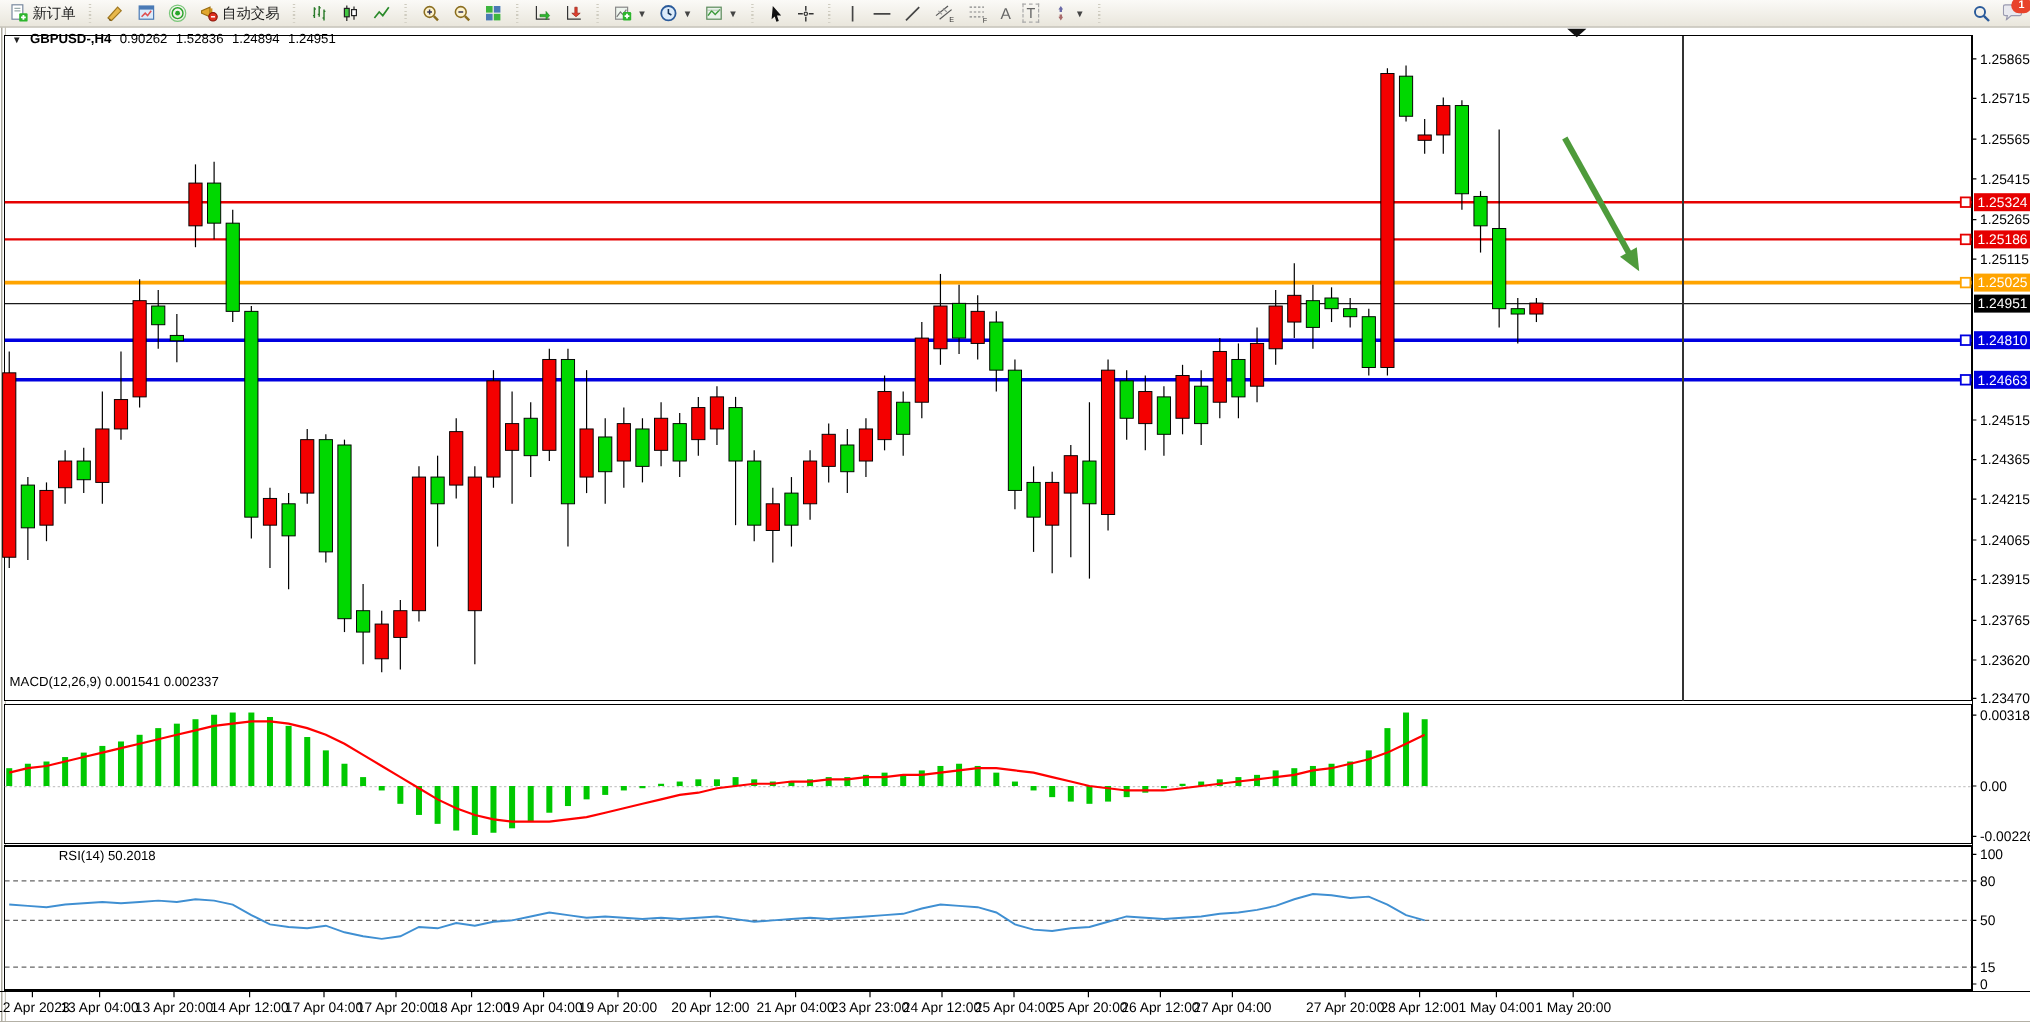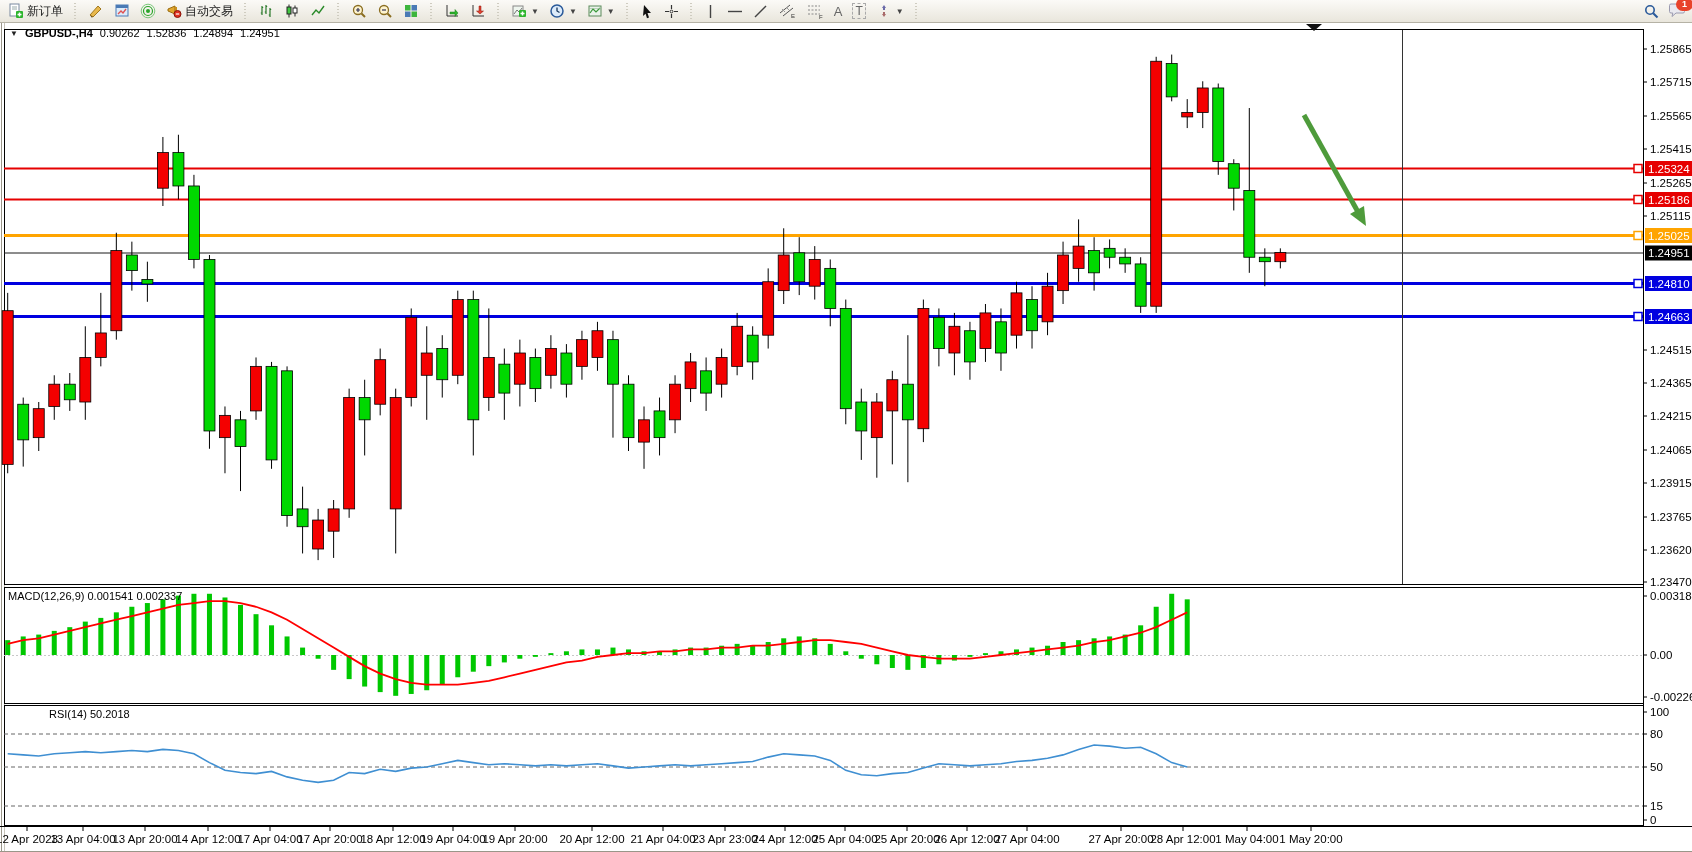--- a/index.html
+++ b/index.html
@@ -21,21 +21,21 @@
   .tfbtn.active{background:#fcfbf2;border:1px solid #a9a493;box-shadow:inset 0 0 2px #cfcaba;}
   .tb-right{position:absolute;right:6px;top:0;display:flex;align-items:center;height:22px;gap:10px;}
   .chat-wrap{position:relative;}
   .badge{position:absolute;top:-4px;right:-7px;min-width:13px;height:13px;border-radius:7px;
     background:#e8432b;color:#fff;font-size:9px;font-weight:bold;text-align:center;line-height:13px;padding:0 2px;}
   .glyph{font-size:12px;color:#555;}
   
   .chart-title{position:absolute;left:10px;top:27px;font-size:11px;color:#000;display:flex;gap:7px;align-items:center;z-index:4;}
   .chart-title .tri{font-size:8px;color:#222;}
   .pane-label{position:absolute;font-size:11px;color:#000;z-index:4;}
-  #macd-label{left:8px;top:590px;}
+  #macd-label{left:8px;top:563px;}
   #rsi-label{left:8px;top:708px;margin-left:41px;}
   svg#chart-canvas{position:absolute;left:0;top:0;z-index:1;}
 </style>
 </head>
 <body>
 
 <div class="toolbar">
   <div class="tb-group">
     <div class="tb-btn">
       <svg width="16" height="16" viewBox="0 0 16 16">

